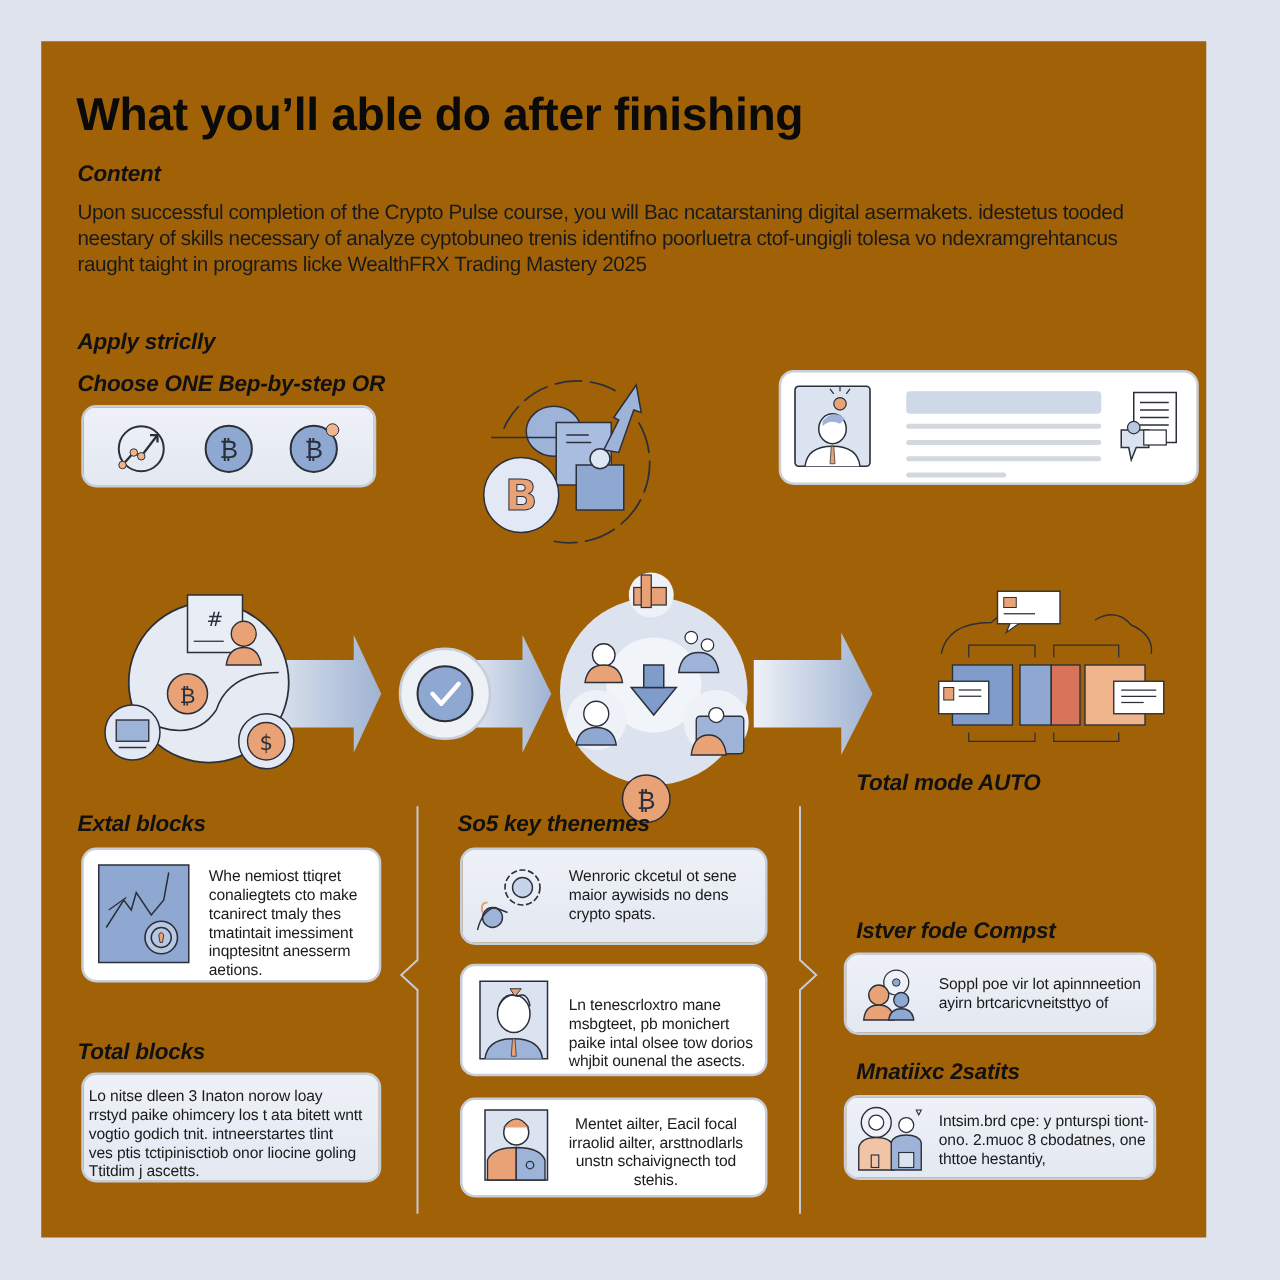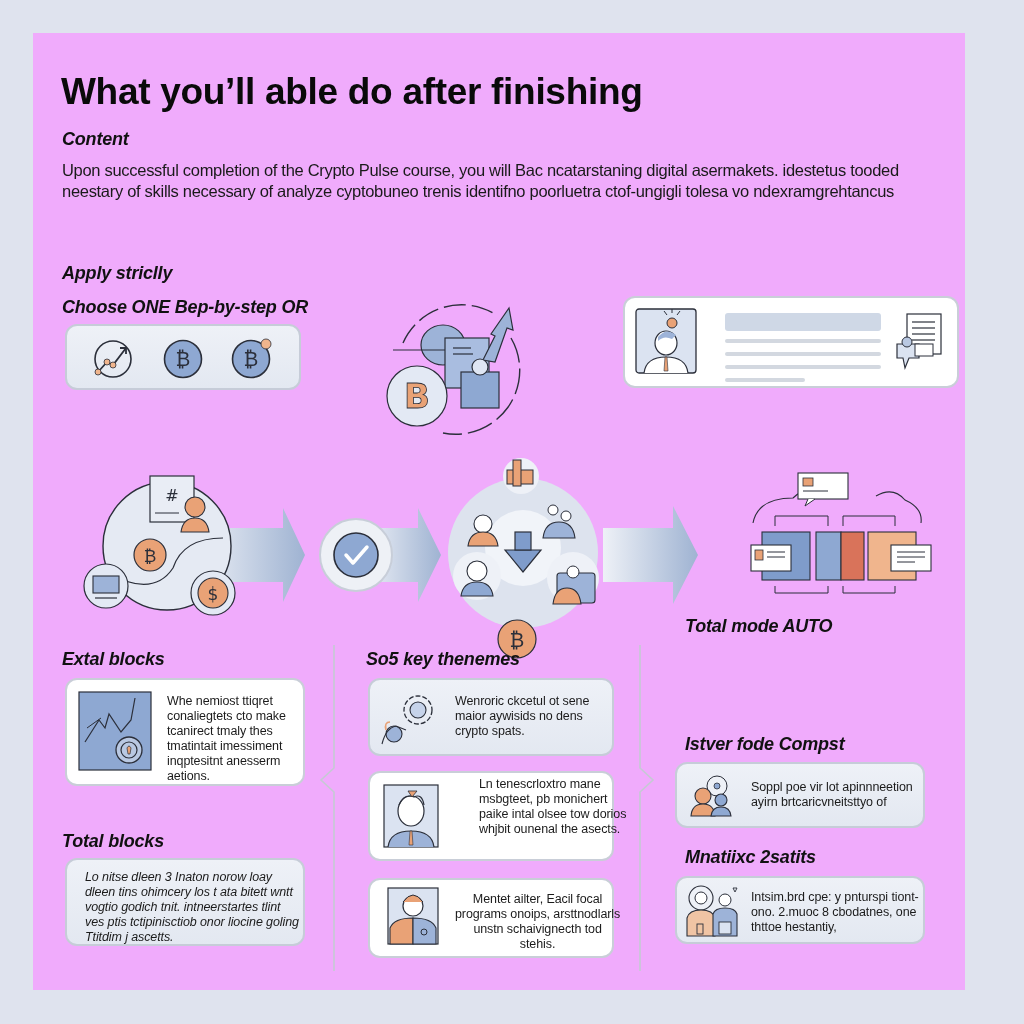--- a/index.html
+++ b/index.html
@@ -1,18 +1,18 @@
 <!DOCTYPE html>
 <html><head>
 <meta charset="utf-8">
 <style>
   html, body { margin:0; padding:0; }
   body { width:1024px; height:1024px; background:#dfe3ee; position:relative; overflow:hidden;
          font-family:"Liberation Sans", "DejaVu Sans", sans-serif; color:#111; }
-  .card { position:absolute; left:33px; top:33px; width:932px; height:957px; background:#f0abfc; }
+  .card { position:absolute; left:33px; top:33px; width:932px; height:957px; background:#a16207; }
   .abs { position:absolute; }
   h1.title { position:absolute; left:28px; top:38px; margin:0; font-size:37px; font-weight:700; letter-spacing:-0.3px; color:#0a0a0a; }
   .h2 { position:absolute; margin:0; font-size:18px; font-weight:700; color:#111; letter-spacing:-0.2px;font-style:italic; }
   .intro { position:absolute; left:29px; top:127px; width:910px; font-size:16.5px; line-height:21px; color:#1a1a1a; letter-spacing:-0.3px; }
   .intro p { margin:0; white-space:nowrap; }
   .panel { position:absolute; border:2px solid #c9ced8; border-radius:12px; background:#fff; box-sizing:border-box; }
   .panel.shaded { background:linear-gradient(180deg,#eef1f7,#e3e8f1); border-color:#c6ccd8; }
   .ptext { position:absolute; font-size:12.5px; line-height:15px; color:#1b1b1b; letter-spacing:-0.1px; }
   .ptext p { margin:0; white-space:nowrap; }
   svg { overflow:visible; }
@@ -21,20 +21,21 @@
 <body>
 
 <div class="card">
 
   <h1 class="title">What you’ll able do after finishing</h1>
   <div class="h2" style="left:29px; top:96px;">Content</div>
 
   <div class="intro">
     <p>Upon successful completion of the Crypto Pulse course, you will Bac ncatarstaning digital asermakets. idestetus tooded</p>
     <p>neestary of skills necessary of analyze cyptobuneo trenis identifno poorluetra ctof-ungigli tolesa vo ndexramgrehtancus</p>
+    <p>raught taight in programs licke WealthFRX Trading Mastery 2025</p>
   </div>
 
   <div class="h2" style="left:29px; top:230px;">Apply striclly</div>
   <div class="h2" style="left:29px; top:264px;">Choose ONE Bep-by-step OR</div>
 
   <div class="panel shaded" style="left:32px; top:291px; width:236px; height:66px;">
     <svg class="abs" style="left:26px; top:13px;" width="40" height="40">
       <circle cx="20" cy="20" r="18" fill="none" stroke="#2b2f3a" stroke-width="1.6"></circle>
       <polyline points="5,33 14,23 20,26 33,9" fill="none" stroke="#2b2f3a" stroke-width="1.8"></polyline>
       <polyline points="27,9 33,9 33,15" fill="none" stroke="#2b2f3a" stroke-width="1.8"></polyline>
@@ -208,23 +209,23 @@
       <p>conaliegtets cto make</p>
       <p>tcanirect tmaly thes</p>
       <p>tmatintait imessiment</p>
       <p>inqptesitnt anesserm</p>
       <p>aetions.</p>
     </div>
   </div>
 
   <div class="h2" style="left:29px; top:798px;">Total blocks</div>
   <div class="panel shaded" style="left:32px; top:825px; width:240px; height:88px;">
-    <div class="ptext" style="left:18px; top:10px;font-style:italic;">
+    <div class="ptext" style="left:4px; top:10px;">
       <p>Lo nitse dleen 3 Inaton norow loay</p>
-      <p>dleen tins ohimcery los t ata bitett wntt</p>
+      <p>rrstyd paike ohimcery los t ata bitett wntt</p>
       <p>vogtio godich tnit. intneerstartes tlint</p>
       <p>ves ptis tctipinisctiob onor liocine goling</p>
       <p>Ttitdim j ascetts.</p>
     </div>
   </div>
 
   <div class="h2" style="left:333px; top:616px;">So5 key thenemes</div>
   <div class="panel shaded" style="left:335px; top:645px; width:246px; height:78px;">
     <svg class="abs" style="left:10px; top:12px;" width="60" height="56">
       <circle cx="38" cy="18" r="14" fill="none" stroke="#2b2f3a" stroke-width="1.3" stroke-dasharray="5 2"></circle>
@@ -242,40 +243,40 @@
 
   <div class="panel" style="left:335px; top:738px; width:246px; height:90px;">
     <svg class="abs" style="left:14px; top:12px;" width="56" height="64">
       <rect x="0" y="0" width="54" height="62" fill="#dbe3f1" stroke="#2b2f3a" stroke-width="1.2"></rect>
       <ellipse cx="27" cy="26" rx="13" ry="15" fill="#fff" stroke="#2b2f3a" stroke-width="1.2"></ellipse>
       <path d="M15,20 Q20,8 30,12 Q38,8 40,20" fill="none" stroke="#2b2f3a" stroke-width="1.2"></path>
       <path d="M24,6 L28,12 L33,6 Z" fill="#e9a276" stroke="#2b2f3a" stroke-width="0.8"></path>
       <path d="M4,62 Q6,46 27,46 Q48,46 50,62" fill="#9db3d8" stroke="#2b2f3a" stroke-width="1.2"></path>
       <path d="M26,46 L28,46 L29,60 L25,60 Z" fill="#e9a276" stroke="#2b2f3a" stroke-width="0.6"></path>
     </svg>
-    <div class="ptext" style="left:85px; top:4px;margin-left:24px;">
+    <div class="ptext" style="left:85px; top:24px;">
       <p>Ln tenescrloxtro mane</p>
       <p>msbgteet, pb monichert</p>
       <p>paike intal olsee tow dorios</p>
       <p>whjbit ounenal the asects.</p>
     </div>
   </div>
 
   <div class="panel" style="left:335px; top:845px; width:246px; height:80px;text-align:center;">
     <svg class="abs" style="left:18px; top:8px;" width="52" height="58">
       <rect x="0" y="0" width="50" height="56" fill="#dbe3f1" stroke="#2b2f3a" stroke-width="1.2"></rect>
       <circle cx="25" cy="18" r="10" fill="#fff" stroke="#2b2f3a" stroke-width="1.2"></circle>
       <path d="M15,14 Q25,0 35,14" fill="#e9a276" stroke="#2b2f3a" stroke-width="1"></path>
       <path d="M2,56 L2,40 Q6,30 25,30 L25,56 Z" fill="#e9a276" stroke="#2b2f3a" stroke-width="1.1"></path>
       <path d="M25,56 L25,30 Q44,30 48,40 L48,56 Z" fill="#9db3d8" stroke="#2b2f3a" stroke-width="1.1"></path>
       <circle cx="36" cy="44" r="3" fill="none" stroke="#2b2f3a" stroke-width="1"></circle>
     </svg>
     <div class="ptext" style="left:85px; top:12px;">
       <p>Mentet ailter, Eacil focal</p>
-      <p>programs onoips, arsttnodlarls</p>
+      <p>irraolid ailter, arsttnodlarls</p>
       <p>unstn schaivignecth tod</p>
       <p>stehis.</p>
     </div>
   </div>
 
   <div class="h2" style="left:652px; top:583px;">Total mode AUTO</div>
 
   <div class="h2" style="left:652px; top:701px;">Istver fode Compst</div>
   <div class="panel shaded" style="left:642px; top:729px; width:250px; height:66px;">
     <svg class="abs" style="left:12px; top:10px;" width="50" height="46">

